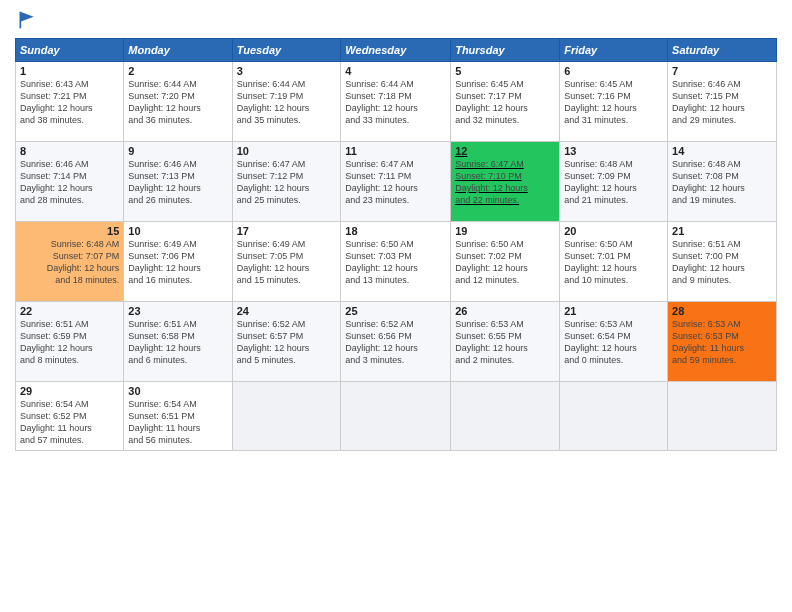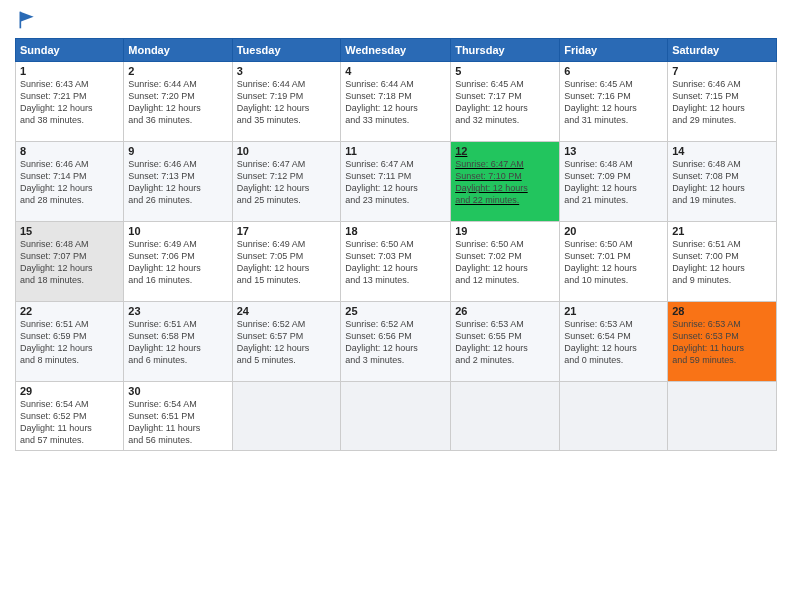--- a/index.html
+++ b/index.html
@@ -57,20 +57,21 @@
       font-size: 9.5px;
     }
     .calendar th {
       background-color: #2a6ab5;
       color: #fff;
       padding: 5px 4px;
       text-align: left;
       font-size: 11px;
       font-weight: bold;
       border: 1px solid #1a5aa5;
+      font-style: italic;
     }
     .calendar td {
       border: 1px solid #ccc;
       vertical-align: top;
       padding: 3px 4px;
       width: 113px;
       height: 80px;
       background: #fff;
     }
     .calendar tr:nth-child(even) td {
@@ -230,21 +231,21 @@
           </td>
           <td style="background: rgb(245, 247, 250);">
             <span class="day-num">14</span>
             <div class="day-info" style="white-space: pre-line;">Sunrise: 6:48 AM
 Sunset: 7:08 PM
 Daylight: 12 hours
 and 19 minutes.</div>
           </td>
         </tr>
         <tr>
-          <td style="background: #e5e5e5;">
+          <td style="background: #fdba74; text-align: right;">
             <span class="day-num">15</span>
             <div class="day-info" style="white-space: pre-line;">Sunrise: 6:48 AM
 Sunset: 7:07 PM
 Daylight: 12 hours
 and 18 minutes.</div>
           </td>
           <td style="background: rgb(255, 255, 255);">
             <span class="day-num">10</span>
             <div class="day-info" style="white-space: pre-line;">Sunrise: 6:49 AM
 Sunset: 7:06 PM

